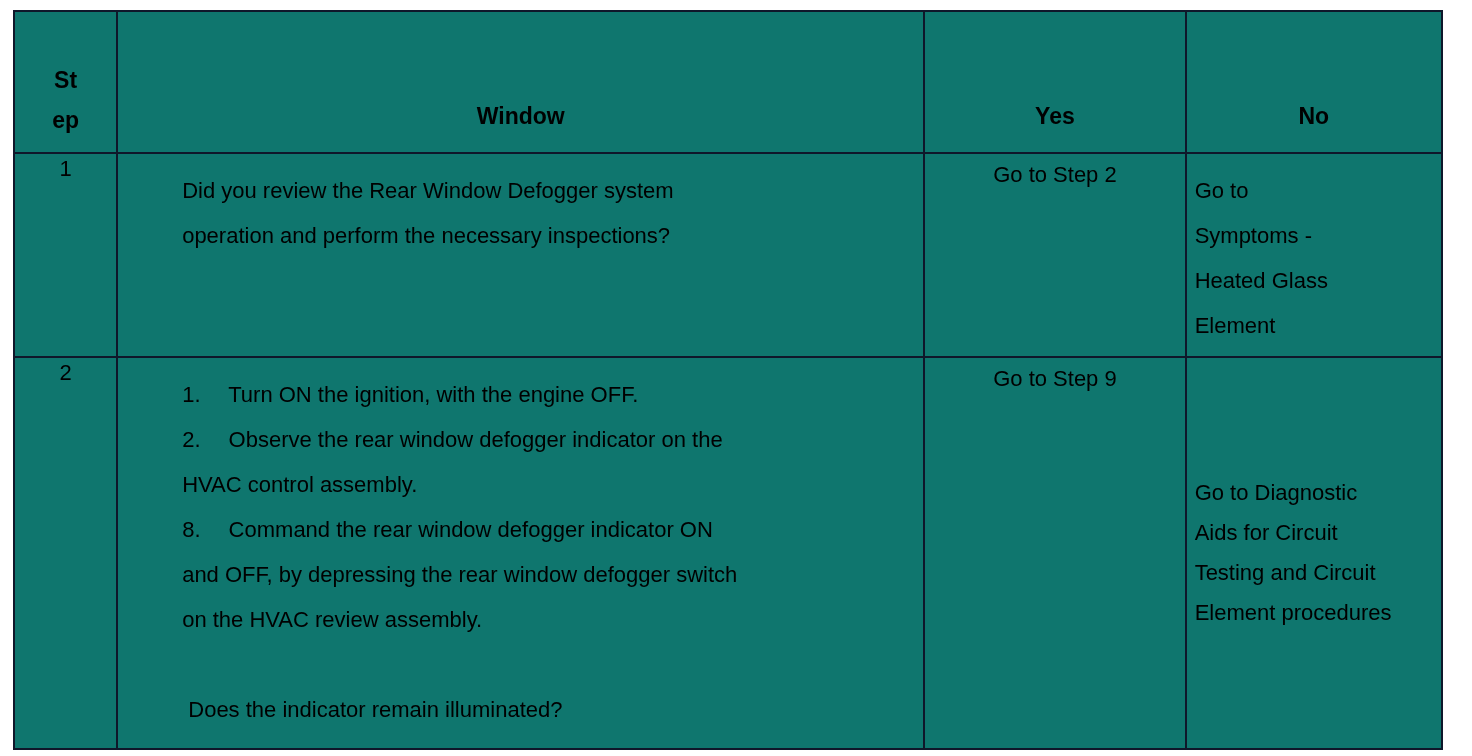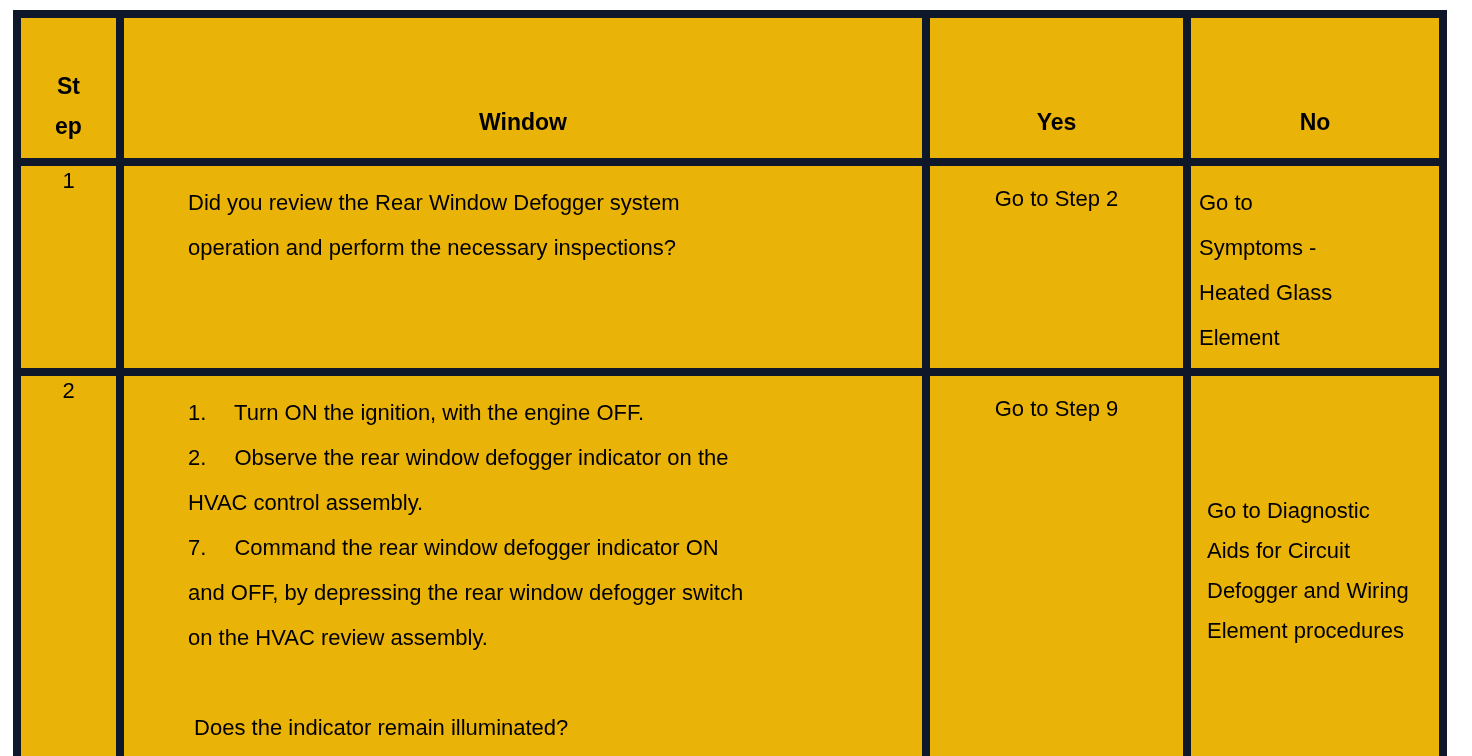--- a/index.html
+++ b/index.html
@@ -28,23 +28,23 @@
     left: 13px;
     top: 10px;
     width: 1430px;
     height: 735px;
     border-collapse: collapse;
     table-layout: fixed;
     background: #ffffff;
   }
   .dtc-table td,
   .dtc-table th {
-    border: 8px solid #0f172a;
+    border: 2px solid #0f172a;
     padding: 0;
-    background: #eab308;
+    background: #0f766e;
     vertical-align: top;
   }
 
   
   col.c-step   { width: 103px; }
   col.c-action { width: 806px; }
   col.c-yes    { width: 261px; }
   col.c-no     { width: 256px; }
 
   
@@ -90,32 +90,32 @@
     height: 45px;
   }
 
   .cell-yes {
     vertical-align: bottom;
     text-align: center;
     font-size: 22px;
     line-height: 34px;
   }
   .yes-inner {
-    padding: 16px 8px 22px 8px;
+    padding: 4px 8px 22px 8px;
   }
 
   .cell-no {
     text-align: left;
     font-size: 22px;
     line-height: 45px;
   }
   .cell-no.top    { vertical-align: top; }
   .cell-no.middle { vertical-align: middle; }
   .no-inner.top   { padding: 14px 8px 8px 8px; }
-  .no-inner.mid   { padding: 8px 8px 8px 8px; line-height: 40px; margin-left: 8px; }
+  .no-inner.mid   { padding: 8px 8px 8px 8px; line-height: 40px; }
   .no-line { white-space: nowrap; }
 
   
   .row1 td { height: 195px; }
   .row2 td { height: 390px; }
 </style>
 </head>
 <body>
 
 <div class="page">
@@ -175,35 +175,35 @@
 
       <tr class="row2">
         <td class="cell-step">
           <span>2</span>
         </td>
         <td class="cell-action">
           <div class="action-inner">
             <div class="action-line">1.  Turn ON the ignition, with the engine OFF.</div>
             <div class="action-line">2.  Observe the rear window defogger indicator on the</div>
             <div class="action-line">HVAC control assembly.</div>
-            <div class="action-line">7.  Command the rear window defogger indicator ON</div>
+            <div class="action-line">8.  Command the rear window defogger indicator ON</div>
             <div class="action-line">and OFF, by depressing the rear window defogger switch</div>
             <div class="action-line">on the HVAC review assembly.</div>
             <div class="action-line blank"></div>
             <div class="action-line"> Does the indicator remain illuminated?</div>
           </div>
         </td>
         <td class="cell-yes">
           <div class="yes-inner">Go to Step 9</div>
         </td>
         <td class="cell-no middle">
           <div class="no-inner mid">
             <div class="no-line">Go to Diagnostic</div>
             <div class="no-line">Aids for Circuit</div>
-            <div class="no-line">Defogger and Wiring</div>
+            <div class="no-line">Testing and Circuit</div>
             <div class="no-line">Element procedures</div>
           </div>
         </td>
       </tr>
     </tbody>
   </table>
 
 </div>
 
 </body></html>

